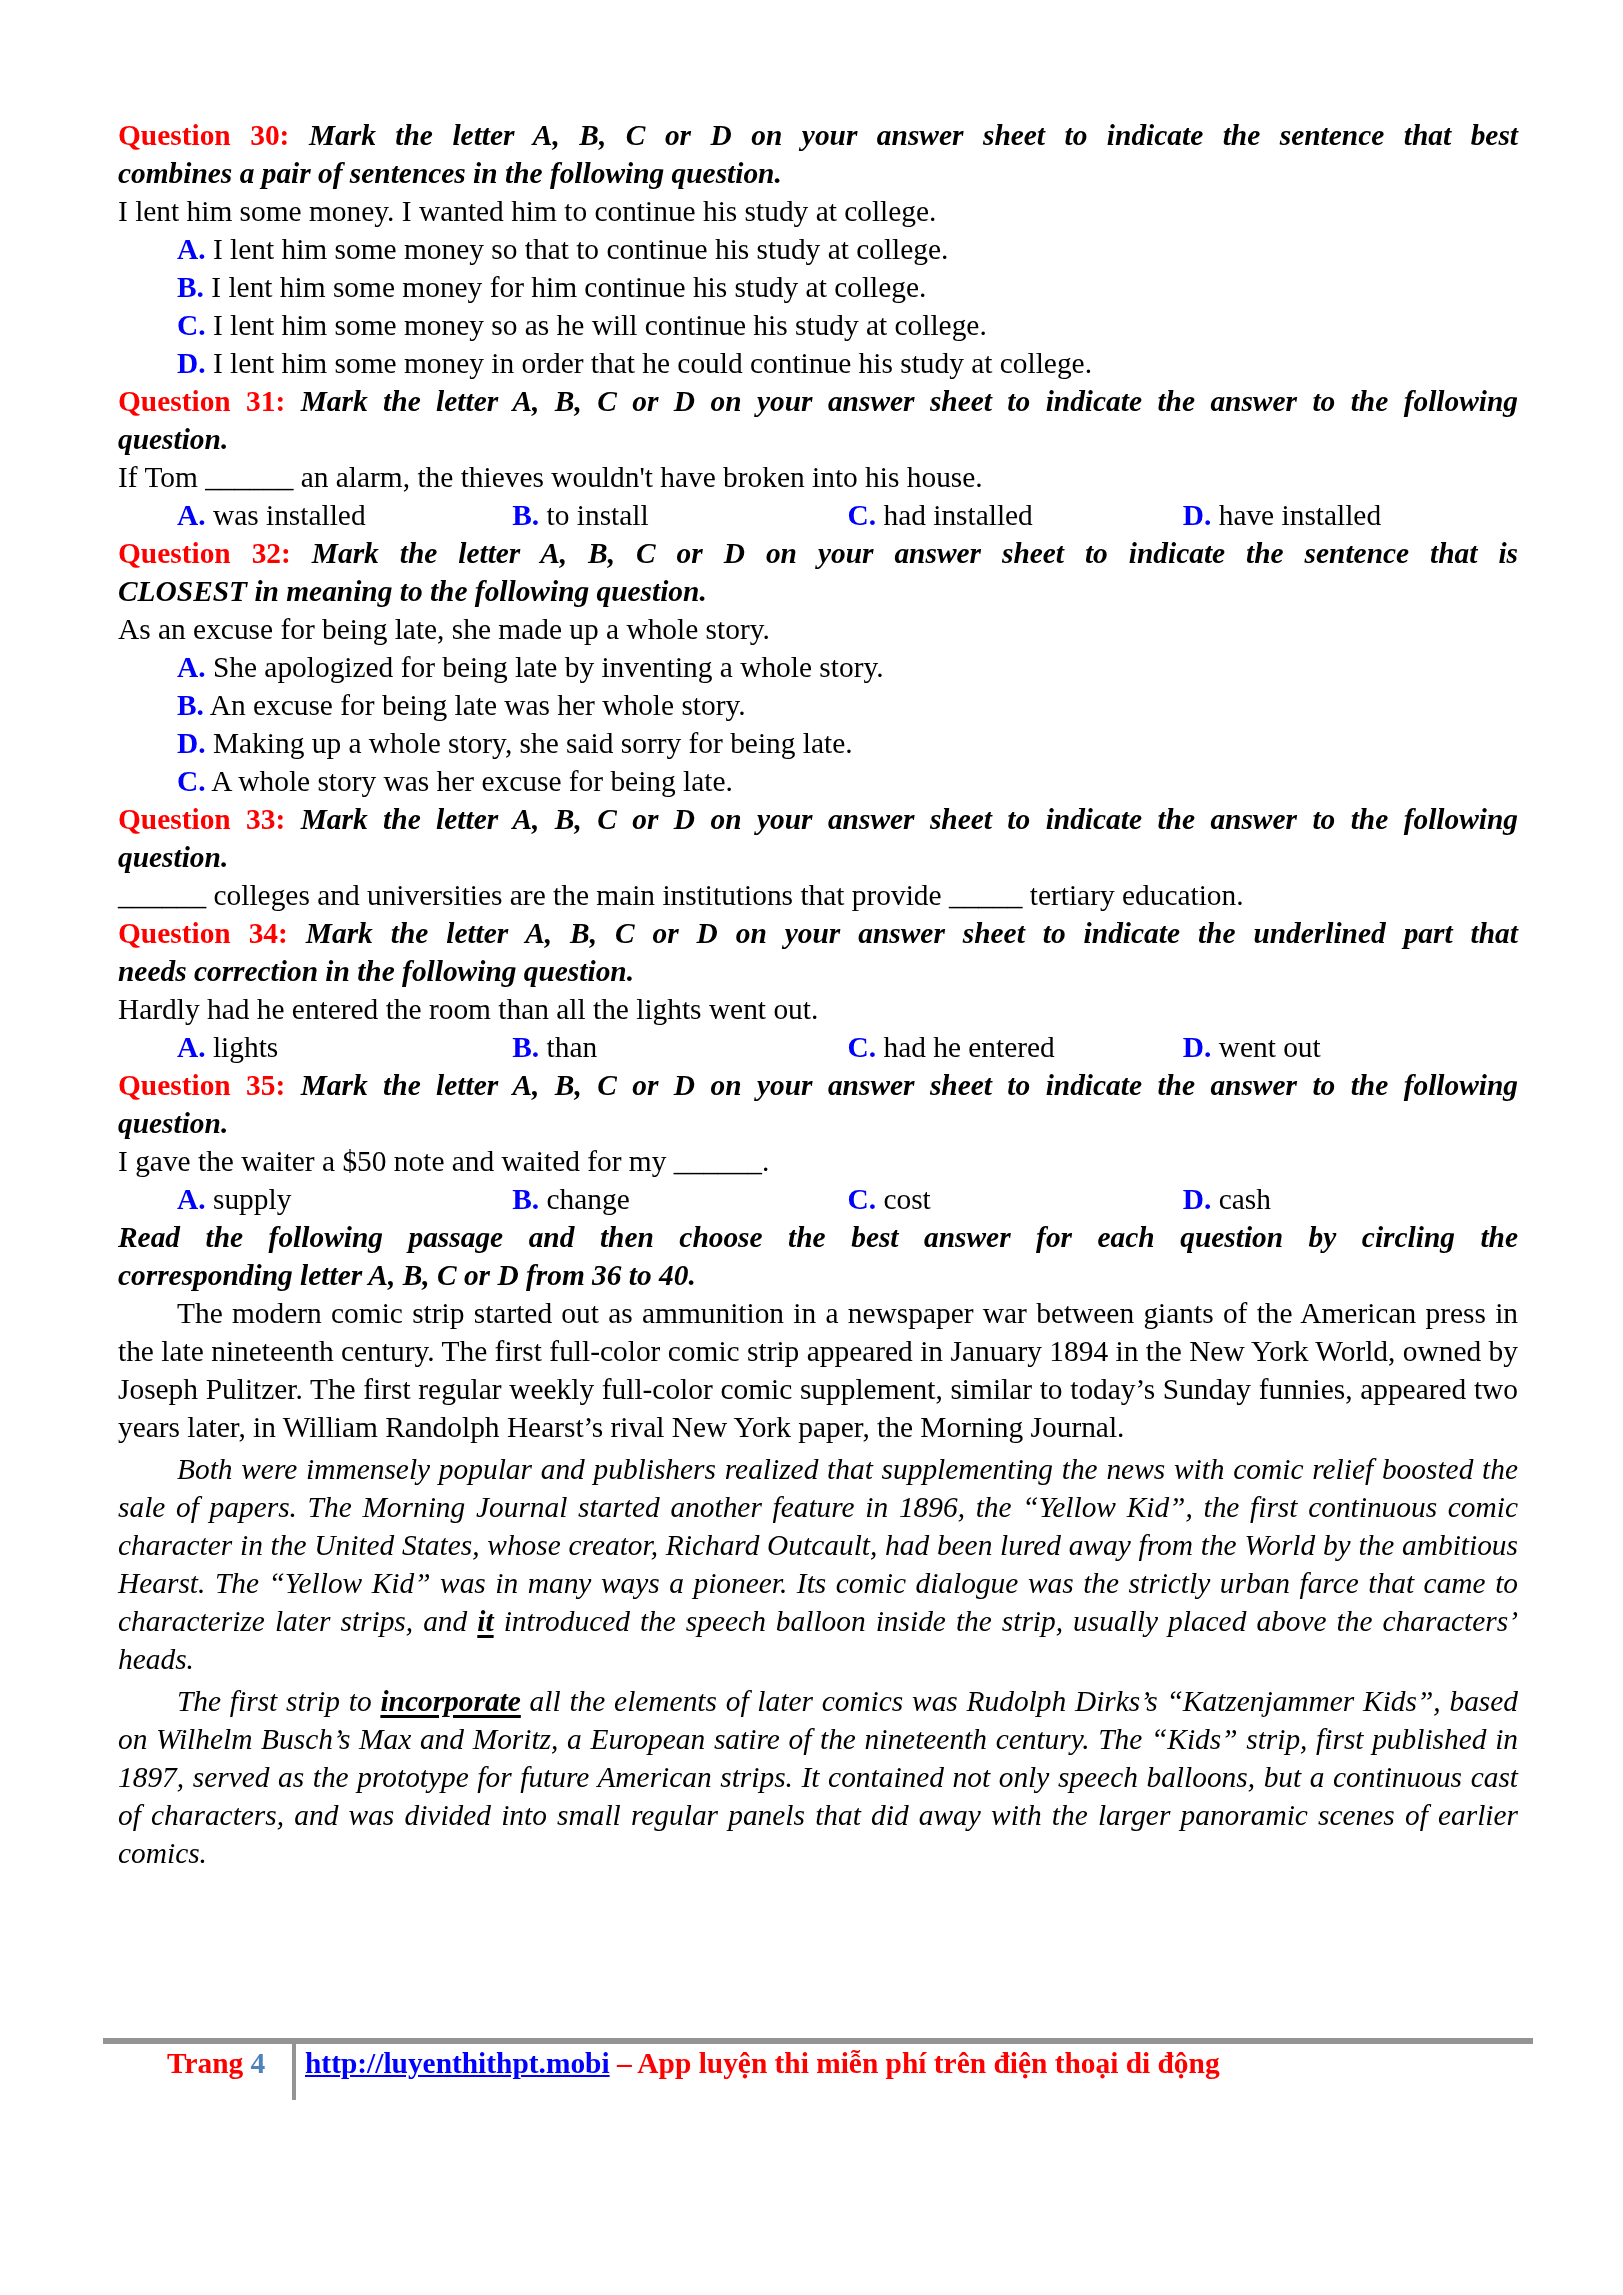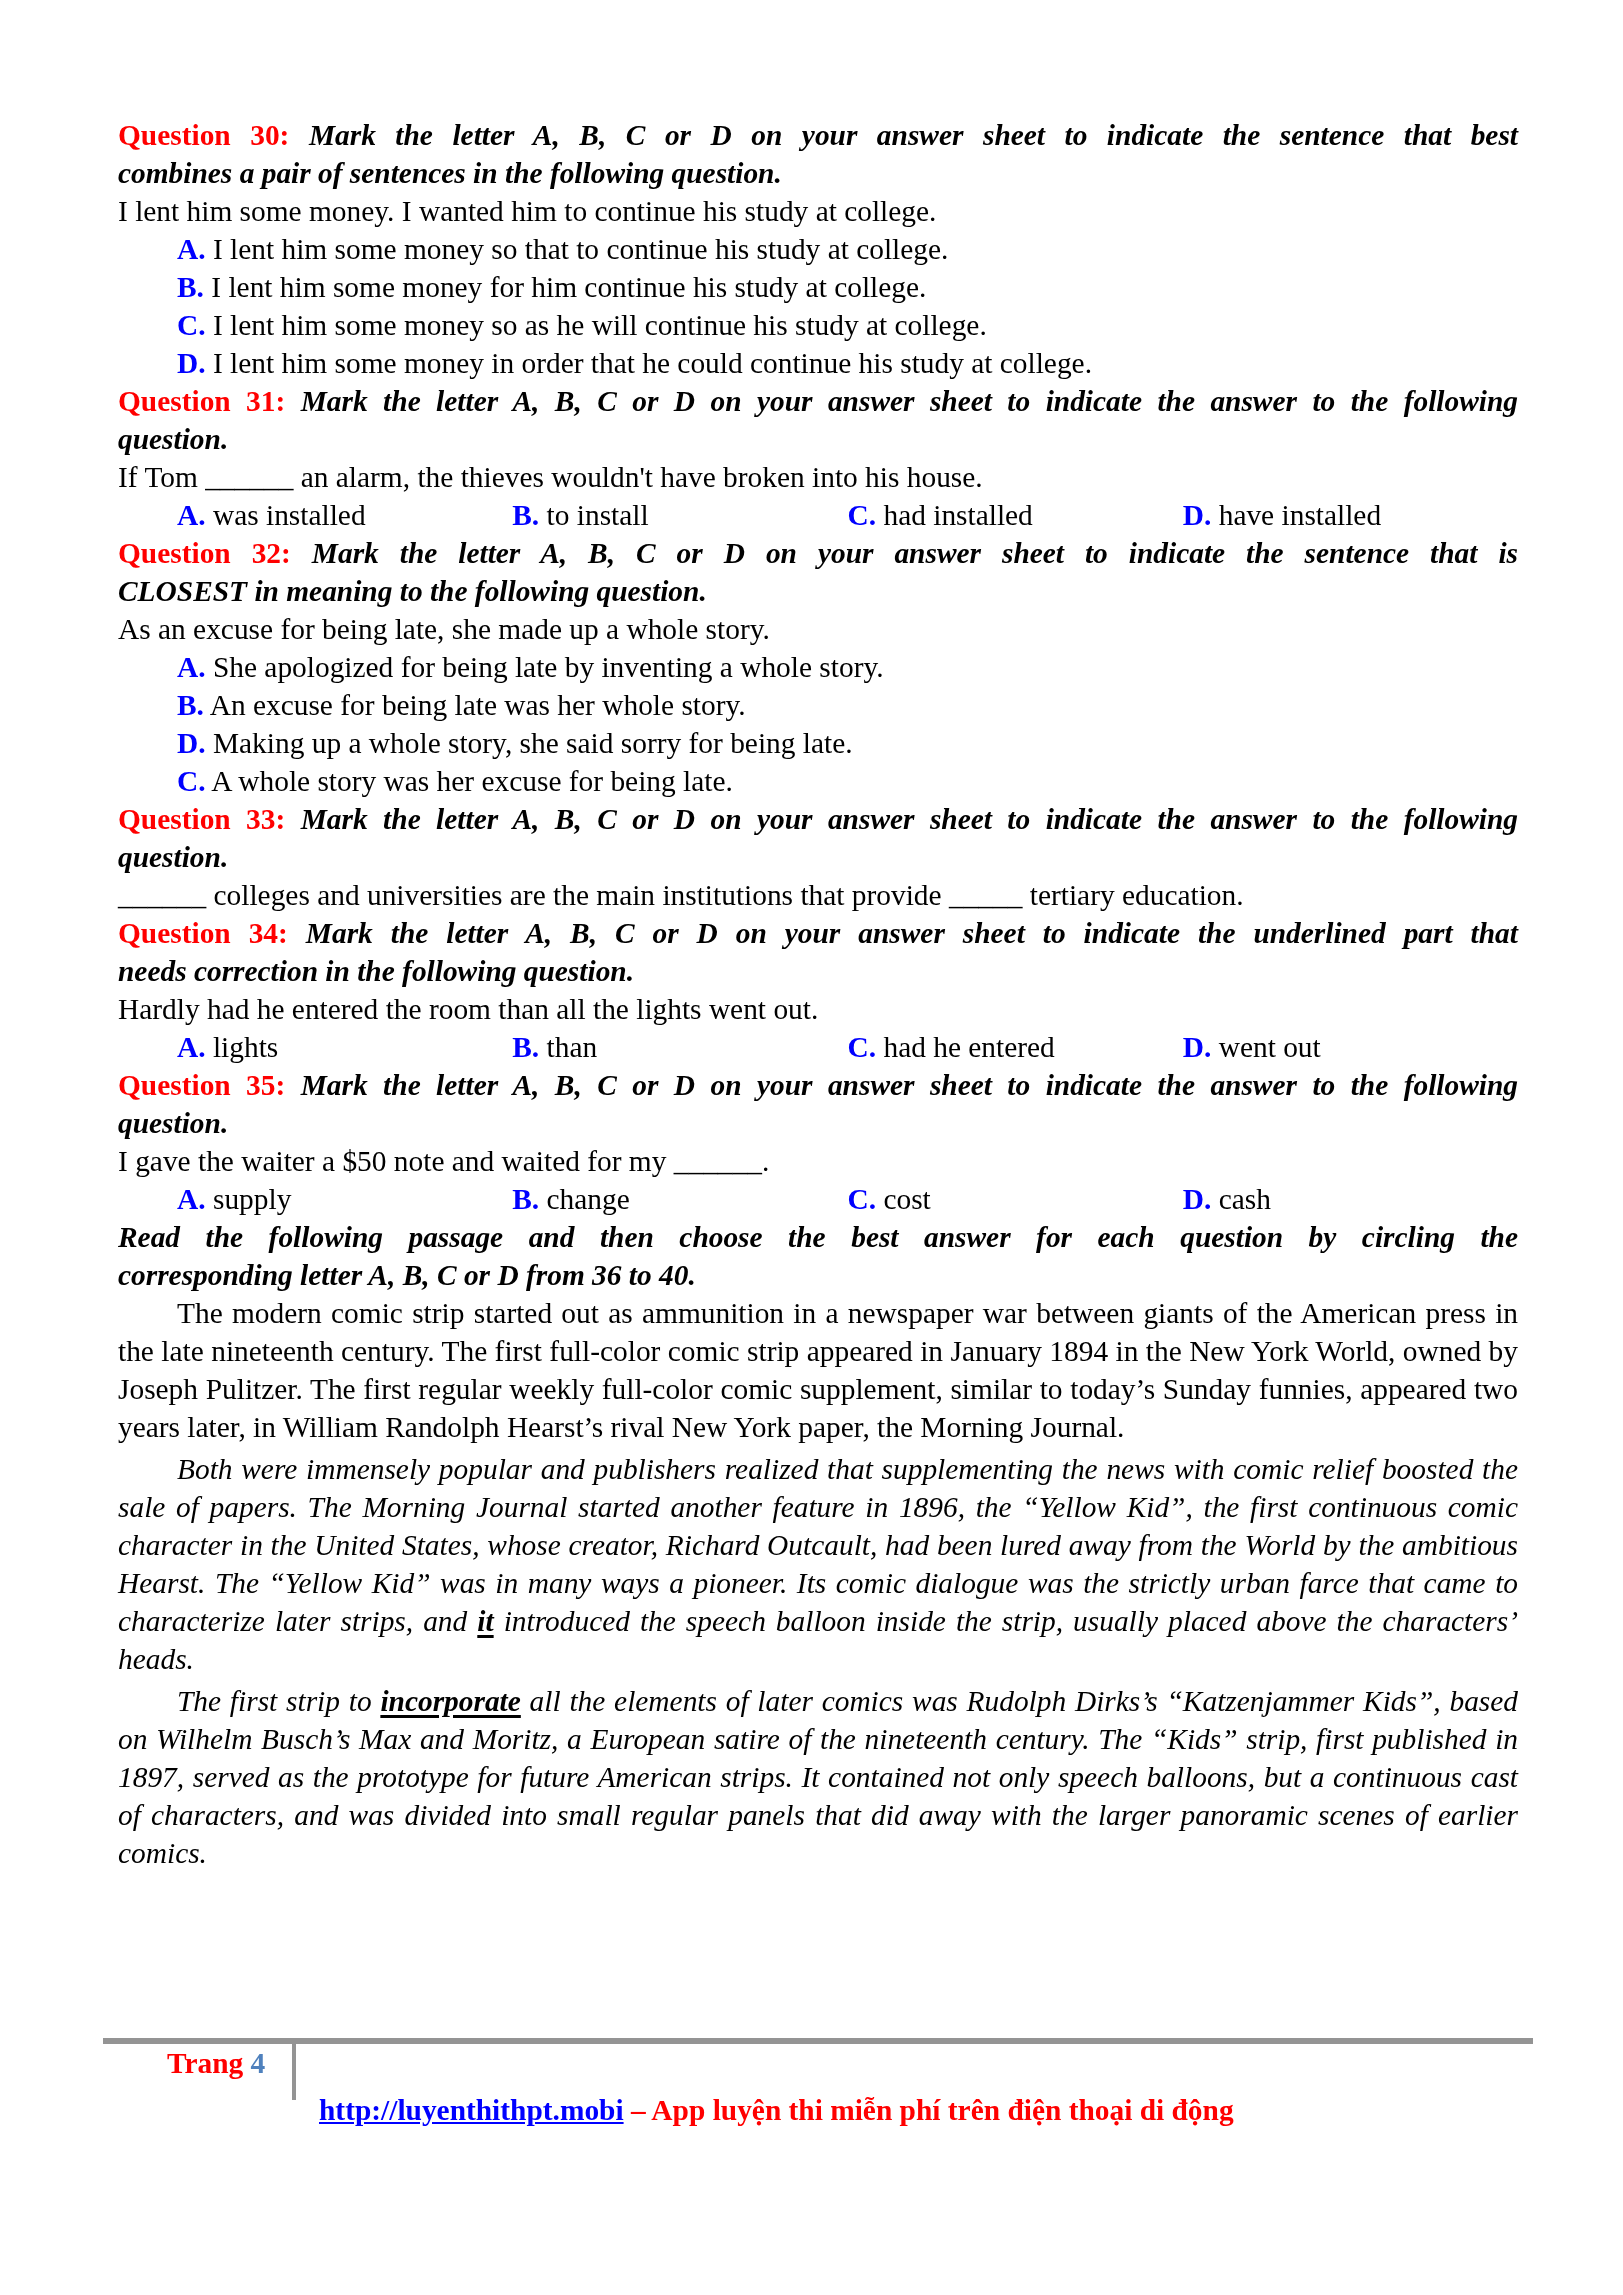--- a/index.html
+++ b/index.html
@@ -17,21 +17,21 @@
   .opt-cell { width: 350px; white-space: nowrap; }
   .opt-block { padding-left: 59px; white-space: nowrap; }
   .directions { font-weight: bold; font-style: italic; }
   .para { text-indent: 59px; text-align: justify; }
   .para.mt { margin-top: 4px; font-style: italic; }
   .u-bold { font-weight: bold; text-decoration: underline; text-decoration-thickness: 2.6px; text-underline-offset: 3.9px; }
   .footer-rule { position: absolute; left: 103px; top: 2038px; width: 1430px; height: 5.9px; background: #949494; }
   .footer-vbar { position: absolute; left: 292px; top: 2044px; width: 3.9px; height: 56px; background: #949494; }
   .footer-page { position: absolute; left: 167px; top: 2047px; font-family: "Liberation Serif", serif; font-weight: bold; font-size: 29.4px; color: #ff0000; white-space: nowrap; }
   .footer-page .num { color: #4f81bd; }
-  .footer-text { position: absolute; left: 319px; top: 2047px; font-family: "Liberation Serif", serif; font-weight: bold; font-size: 29.4px; color: #ff0000; white-space: nowrap; margin-top: 47px; }
+  .footer-text { position: absolute; left: 305px; top: 2047px; font-family: "Liberation Serif", serif; font-weight: bold; font-size: 29.4px; color: #ff0000; white-space: nowrap; }
   .footer-link { color: #0000ff; text-decoration: underline; }
 </style>
 </head>
 <body>
 
 <div class="page">
 
   <div>
     <div class="line just"><span class="qlabel">Question 30:</span> <span class="qinstr">Mark the letter A, B, C or D on your answer sheet to indicate the sentence that best</span></div>
     <div class="line"><span class="qinstr">combines a pair of sentences in the following question.</span></div>

